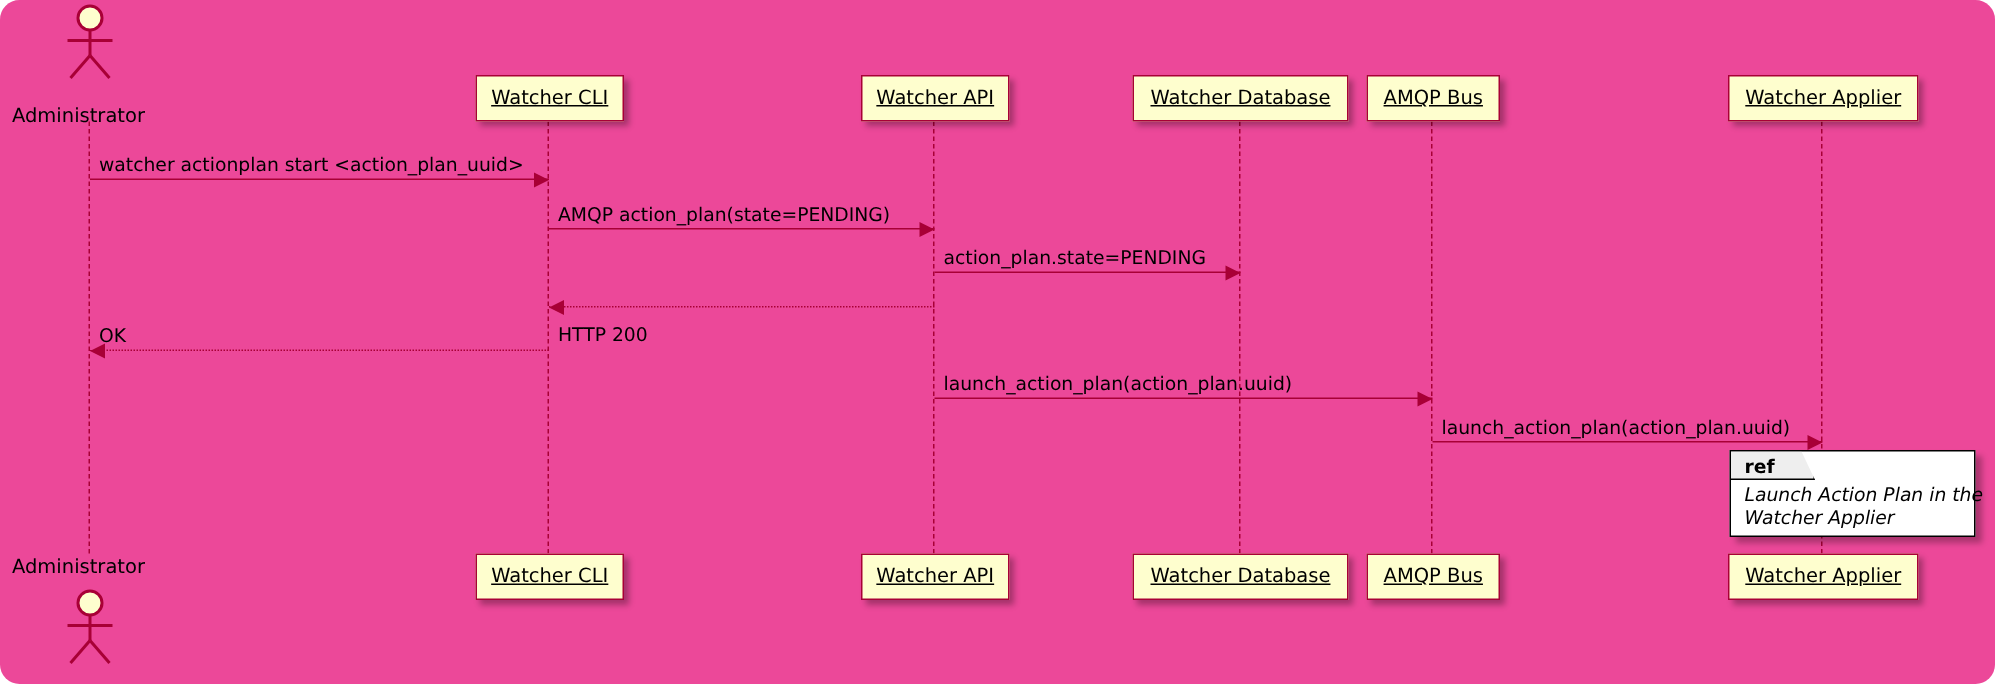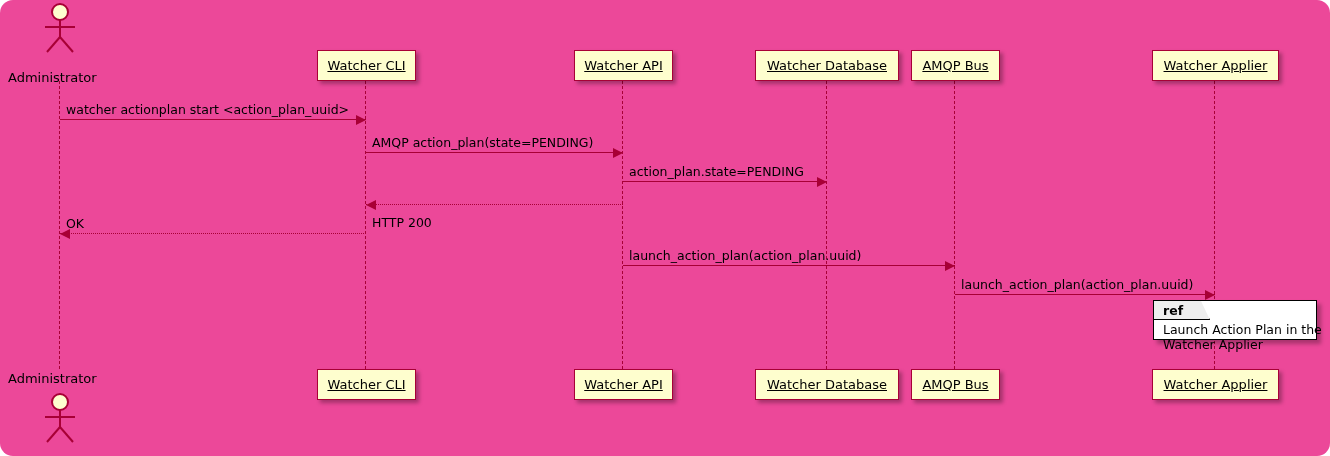--- a/index.html
+++ b/index.html
@@ -124,20 +124,21 @@
     padding-left: 9px;
   }
   .ref-text {
     position: absolute;
     left: 9px;
     top: 21px;
     font-size: 12.5px;
     line-height: 15px;
     color: #000000;
     white-space: nowrap;
+    font-style: italic;
   }
 </style>
 </head>
 <body>
 
 <div id="diagram">
 
   <div id="lifelines">
       <div class="lifeline" style="left: 59.25px; top: 81px; height: 288px;"></div>
       <div class="lifeline" style="left: 365.25px; top: 81px; height: 288px;"></div>
@@ -196,21 +197,21 @@
       <div class="arrowhead left" style="top: 228.8px; left: 60px;"></div>
       <div class="msg-label" style="left: 66px; top: 216px;">OK</div>
       <div class="msg-line" style="left: 623px; top: 265px; width: 332px;"></div>
       <div class="arrowhead right" style="top: 260.8px; left: 945px;"></div>
       <div class="msg-label" style="left: 629px; top: 248px;">launch_action_plan(action_plan.uuid)</div>
       <div class="msg-line" style="left: 955px; top: 294px; width: 260px;"></div>
       <div class="arrowhead right" style="top: 289.8px; left: 1205px;"></div>
       <div class="msg-label" style="left: 961px; top: 277px;">launch_action_plan(action_plan.uuid)</div>
     </div>
 
-  <div class="ref-box" id="ref-box" style="left: 1153px; top: 300px; width: 164px; height: 40px;">
+  <div class="ref-box" id="ref-box" style="left: 1153px; top: 300px; width: 164px; height: 58px;">
     <div class="ref-tab" id="ref-tab" style="width: 56px;">
       <span class="ref-tab-label">ref</span>
     </div>
     <div class="ref-text">
       <div>Launch Action Plan in the</div>
       <div>Watcher Applier</div>
     </div>
   </div>
 
 </div>

